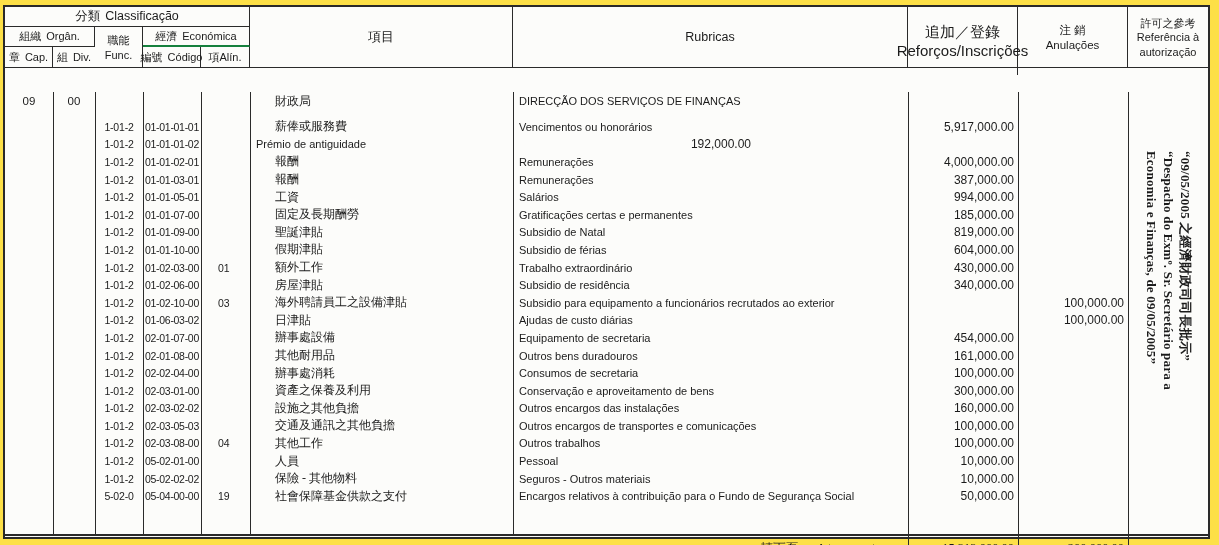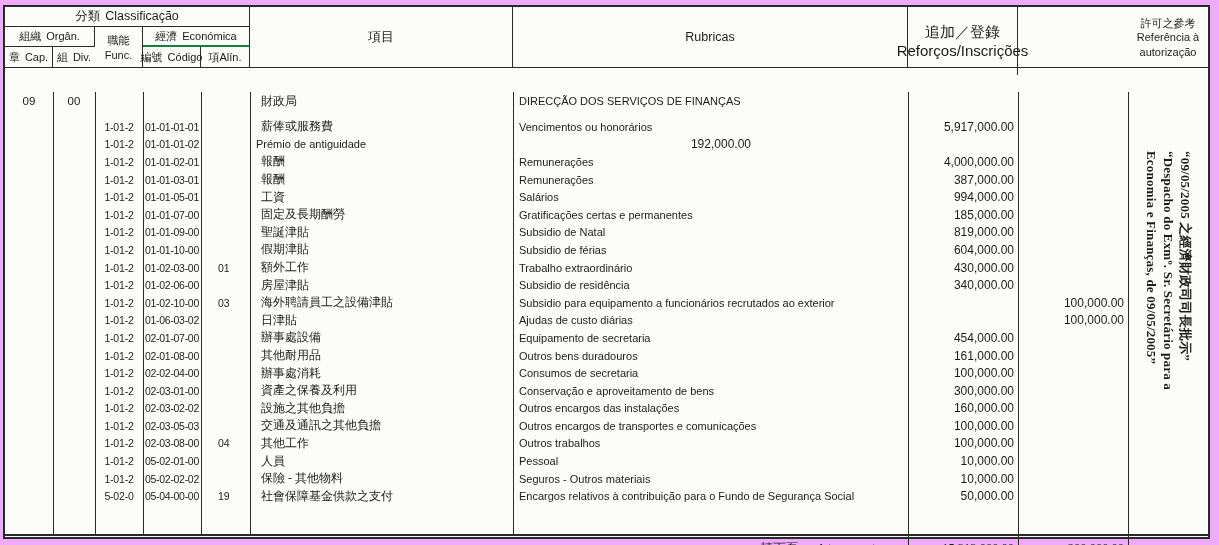--- a/index.html
+++ b/index.html
@@ -4,21 +4,21 @@
 <style>
   *{box-sizing:border-box;margin:0;padding:0}
   html,body{width:1219px;height:545px}
   body{
     background:#fbfbf8;
     font-family:"Liberation Sans",sans-serif;
     color:#1b1b1b;
     position:relative;
     overflow:hidden;
   }
-  .sheet{position:absolute;inset:0;background:#f0abfc}
+  .sheet{position:absolute;inset:0;background:#fde047}
   .table{
     position:absolute;left:3px;top:5px;width:1207px;height:534px;
     border:2px solid #2a2a2a;background:#fcfcfa;
   }
   
   .header{position:relative;height:61px;border-bottom:1px solid #2a2a2a;font-size:11px}
   .hcell{
     position:absolute;display:flex;flex-direction:column;align-items:center;
     justify-content:center;text-align:center;line-height:1.3;
   }
@@ -41,21 +41,21 @@
   .vline{position:absolute;top:0;height:100%;width:1px;background:#2a2a2a}
   .row{display:flex;align-items:center}
   .dept-row{height:18px;margin-top:24px}
   .spacer{height:8px}
   .data-row{height:17.6px}
   .c-cap{width:48px;text-align:center;font-size:11.5px}
   .c-div{width:42px;text-align:center;font-size:11.5px}
   .c-func{width:48px;text-align:center;font-size:10.5px;letter-spacing:-0.2px}
   .c-cod{width:58px;text-align:center;font-size:10.5px;letter-spacing:-0.3px}
   .c-alin{width:49px;padding-left:17px;font-size:10.5px}
-  .c-item{width:263px;padding-left:11px;font-size:12px;font-family:"Liberation Serif",serif;white-space:nowrap;overflow:hidden}
+  .c-item{width:263px;padding-left:25px;font-size:12px;font-family:"Liberation Serif",serif;white-space:nowrap;overflow:hidden}
   .c-rub{width:395px;padding-left:6px;font-size:11px;white-space:nowrap;overflow:hidden}
   .c-ref,.c-anu{width:110px;text-align:right;padding-right:4px;font-size:12px;font-family:Liberation Sans, sans-serif;white-space:nowrap}
   .c-aut{flex:1}
   .note{
     position:absolute;left:973px;top:223px;width:380px;height:52px;
     transform:rotate(90deg);
     font-family:"Liberation Serif",serif;font-weight:bold;
     font-size:13px;line-height:17px;letter-spacing:0.2px;
     white-space:nowrap;text-align:left;
   }
@@ -123,20 +123,24 @@
       <div class="hcell h-item">
         <span>項目</span>
       </div>
       <div class="hcell h-rub">
         <span>Rubricas</span>
       </div>
       <div class="hcell h-ref">
         <span>追加／登錄</span>
         <span>Reforços/Inscrições</span>
       </div>
+      <div class="hcell h-anu">
+        <span>注 銷</span>
+        <span>Anulações</span>
+      </div>
       <div class="hcell h-aut">
         <span>許可之參考</span>
         <span>Referência à</span>
         <span>autorização</span>
       </div>
     </div>
 
     <div class="body">
       <div class="vline" style="left:48px"></div>
       <div class="vline" style="left:90px"></div>

